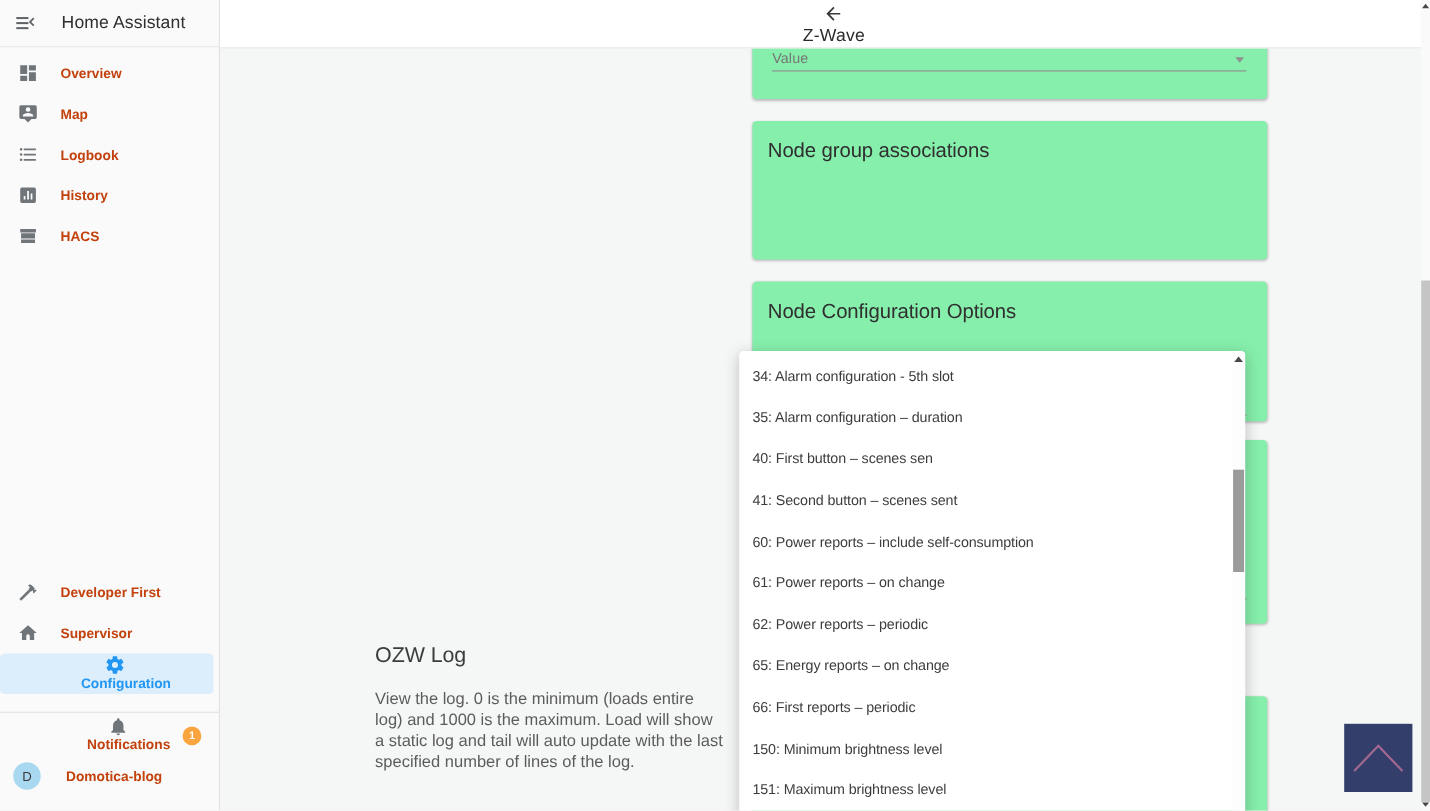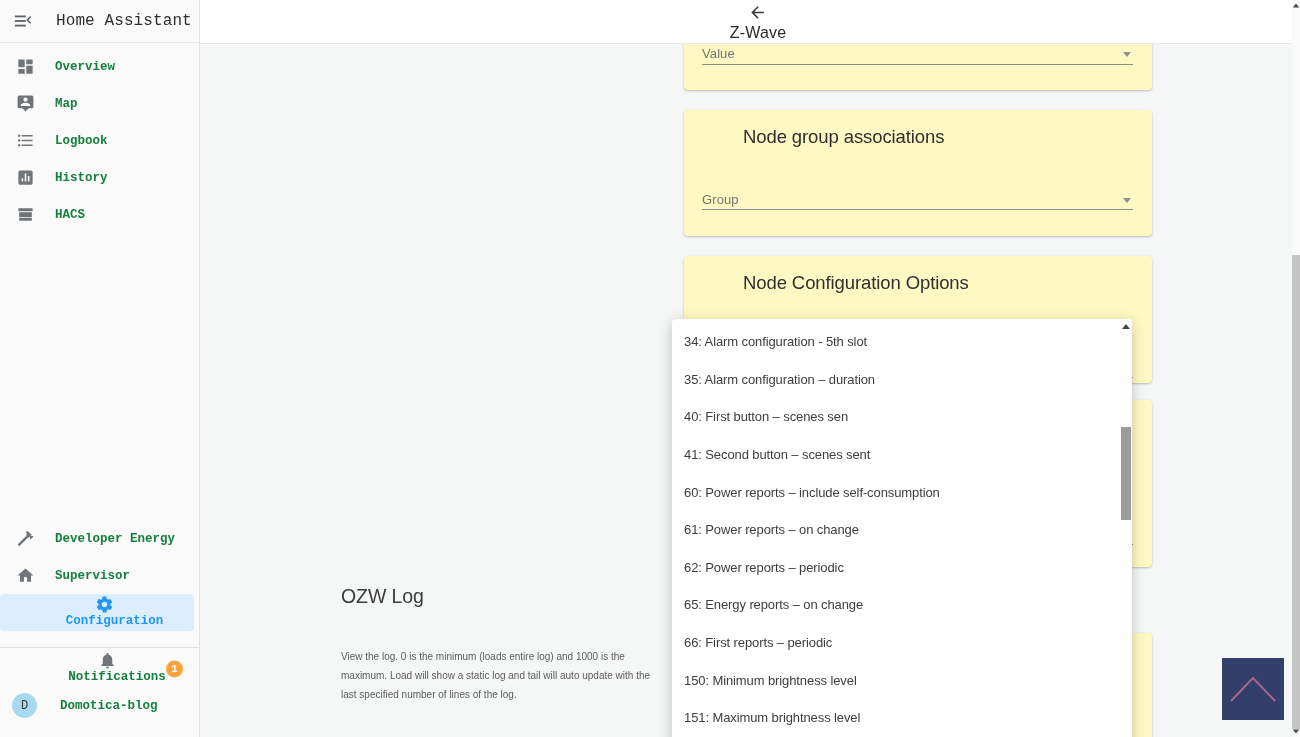--- a/index.html
+++ b/index.html
@@ -2,59 +2,59 @@
 <html><head>
 <meta charset="utf-8">
 <style>
   * { margin:0; padding:0; box-sizing:border-box; }
   html,body { width:1300px; height:737px; overflow:hidden; }
   body { font-family:"Liberation Sans","DejaVu Sans",sans-serif; background:#f5f5f5; }
   .app { position:relative; width:1300px; height:737px; background:#f5f6f6; overflow:hidden; }
 
   
   .sidebar { position:absolute; left:0; top:0; width:200px; height:737px; background:#fafafa;
-             border-right:1px solid #e2e2e2; z-index:20;font-family:Liberation Mono, monospace; }
+             border-right:1px solid #e2e2e2; z-index:20; }
   .sb-header { height:43px; border-bottom:1px solid #e8e8e8; display:flex; align-items:center; padding-left:13px; }
   .sb-title { margin-left:21px; font-size:16px; color:#2e2e2e; letter-spacing:.1px; }
   .sb-menu { padding-top:5px; }
   .sb-item { height:37px; display:flex; align-items:center; padding-left:15px; cursor:pointer; position:relative; }
   .sb-item .ic { width:20px; height:20px; flex:0 0 20px; display:flex; align-items:center; justify-content:center; }
   .sb-item .ic svg { width:19px; height:19px; fill:#70757a; }
-  .sb-item .lbl { margin-left:20px; font-size:12.5px; font-weight:bold; color:#15803d; letter-spacing:0; }
+  .sb-item .lbl { margin-left:20px; font-size:12.5px; font-weight:bold; color:#c2410c; letter-spacing:0; }
   .sb-bottom { position:absolute; top:520px; left:0; right:0; }
   .sb-item.active { background:#dceefc; border-radius:4px; margin-right:5px;flex-direction:column; }
   .sb-item.active .lbl { color:#2196f3; }
   .sb-item.active .ic svg { fill:#2196f3; }
   .sb-divider { border-top:1px solid #e0e0e0; margin-top:16px; }
   .badge { position:absolute; right:16px; top:50%; transform:translateY(-50%); width:17px; height:17px;
            border-radius:50%; background:#f9a43c; color:#fff; font-size:10px; font-weight:bold;
            display:flex; align-items:center; justify-content:center; }
   .avatar { width:25px; height:25px; border-radius:50%; background:#a9d9f1; color:#3a3a3a; font-size:12px;
             display:flex; align-items:center; justify-content:center; margin-left:-3px; margin-right:3px; }
 
   
   .appbar { position:absolute; left:200px; top:0; width:1092px; height:44px; background:#ffffff;
             border-bottom:1px solid #e7e7e7; display:flex; align-items:center; z-index:15;flex-direction:column; }
   .back-btn { margin-left:22px; width:24px; height:24px; display:flex; align-items:center; justify-content:center; cursor:pointer; }
   .back-btn svg { width:19px; height:19px; fill:#3a3a3a; }
   .appbar-title { margin-left:24px; font-size:16px; color:#2b2b2b; letter-spacing:.2px; }
 
   
-  .card { position:absolute; left:684px; width:468px; background:#fef9c3; border-radius:4px;
+  .card { position:absolute; left:684px; width:468px; background:#86efac; border-radius:4px;
           box-shadow:0 1px 3px rgba(0,0,0,.14), 0 1px 2px rgba(0,0,0,.10); }
-  .card-title { padding:16px 0 0 14px; font-size:18.5px; color:#2f2f2f; letter-spacing:-.1px; font-weight:normal;margin-left:45px; }
+  .card-title { padding:16px 0 0 14px; font-size:18.5px; color:#2f2f2f; letter-spacing:-.1px; font-weight:normal; }
   .m-select { position:absolute; left:18px; right:19px; border-bottom:1px solid #8c8c8c; cursor:pointer; }
   .m-select .sel-label { font-size:13px; color:#757575; letter-spacing:.1px; }
   .sel-caret { position:absolute; right:2px; width:0; height:0;
                border-left:4.5px solid transparent; border-right:4.5px solid transparent; border-top:5px solid #8f8f8f; }
 
   
   .ozw { position:absolute; left:341px; top:585px; width:330px; z-index:1; }
   .ozw h2 { font-size:19.5px; font-weight:normal; color:#3c3c3c; letter-spacing:-.1px; }
-  .ozw p { margin-top:39px; font-size:10px; line-height:19px; color:#5c5c5c; width:318px; letter-spacing:0; }
+  .ozw p { margin-top:18px; font-size:15px; line-height:19px; color:#5c5c5c; width:318px; letter-spacing:0; }
 
   
   .listbox { position:absolute; left:672px; top:319px; width:460px; height:528px; background:#fff;
              border-radius:4px 4px 0 0; box-shadow:0 3px 14px rgba(0,0,0,.22); z-index:8; padding-top:4px; overflow:hidden; }
   .lb-item { height:37.6px; display:flex; align-items:center; padding-left:12px; font-size:13px;
              color:#3d3d3d; letter-spacing:-.1px; cursor:pointer; white-space:nowrap; }
   .lb-scroll { position:absolute; right:0; top:0; bottom:0; width:12px; background:#fdfdfd; }
   .lb-thumb { position:absolute; left:1px; top:108px; width:10px; height:93px; background:#9b9b9b; }
   .tri-up   { width:0; height:0; border-left:4px solid transparent; border-right:4px solid transparent; border-bottom:5px solid #474747; }
   .tri-down { width:0; height:0; border-left:4px solid transparent; border-right:4px solid transparent; border-top:5px solid #474747; }
@@ -134,21 +134,21 @@
       </div>
     </div>
 
     <div class="sb-bottom">
       <div class="sb-item">
         <span class="ic">
             <svg viewBox="0 0 24 24">
               <path d="M2,19.63L13.43,8.2L12.72,7.5L14.14,6.07L12,3.89C13.2,2.7 15.09,2.7 16.27,3.89L19.87,7.5L18.45,8.91H21.29L22,9.62L18.45,13.21L17.74,12.5V9.62L16.27,11.04L15.56,10.33L4.13,21.76L2,19.63Z"></path>
             </svg>
           </span>
-        <span class="lbl">Developer Energy</span>
+        <span class="lbl">Developer First</span>
       </div>
       <div class="sb-item">
         <span class="ic">
             <svg viewBox="0 0 24 24">
               <path d="M12,3L2,12H5V20H10V15.5A2,2 0 0,1 12,13.5A2,2 0 0,1 14,15.5V20H19V12H22L12,3Z"></path>
             </svg>
           </span>
         <span class="lbl">Supervisor</span>
       </div>
       <div class="sb-item active">
@@ -187,24 +187,20 @@
 
   <section class="card" style="top:24px; height:66px;">
     <div class="m-select" style="top:20px; height:21px;">
       <span class="sel-label">Value</span>
       <span class="sel-caret" style="top:8px;"></span>
     </div>
   </section>
 
   <section class="card" style="top:110px; height:126px;">
     <h1 class="card-title">Node group associations</h1>
-    <div class="m-select" style="top:80px; height:20px;">
-      <span class="sel-label">Group</span>
-      <span class="sel-caret" style="top:8px;"></span>
-    </div>
   </section>
 
   <section class="card" style="top:256px; height:127px;">
     <h1 class="card-title">Node Configuration Options</h1>
     <div class="m-select" style="top:101px; height:21px;">
       <span class="sel-caret" style="top:8px;"></span>
     </div>
   </section>
 
   <section class="card" style="top:400px; height:167px;">

